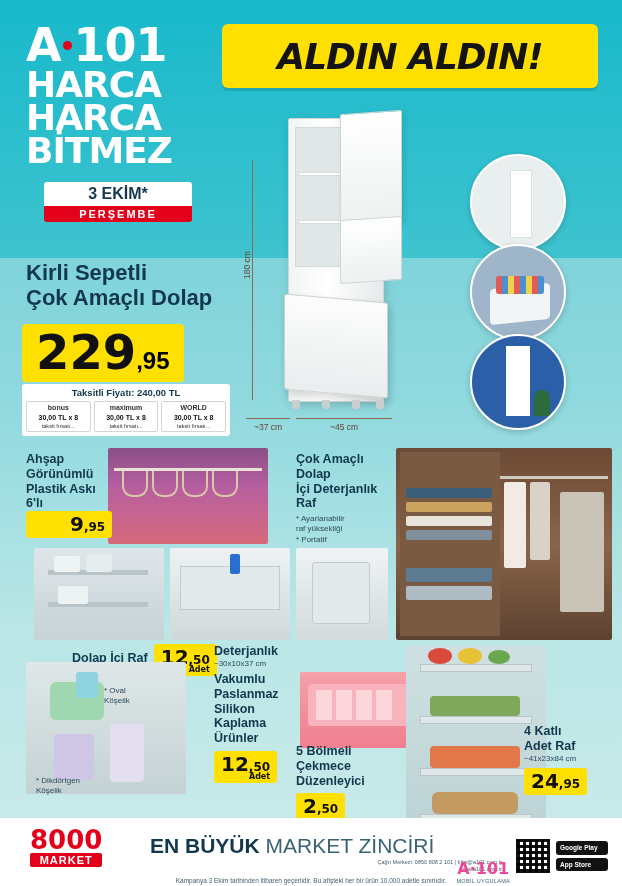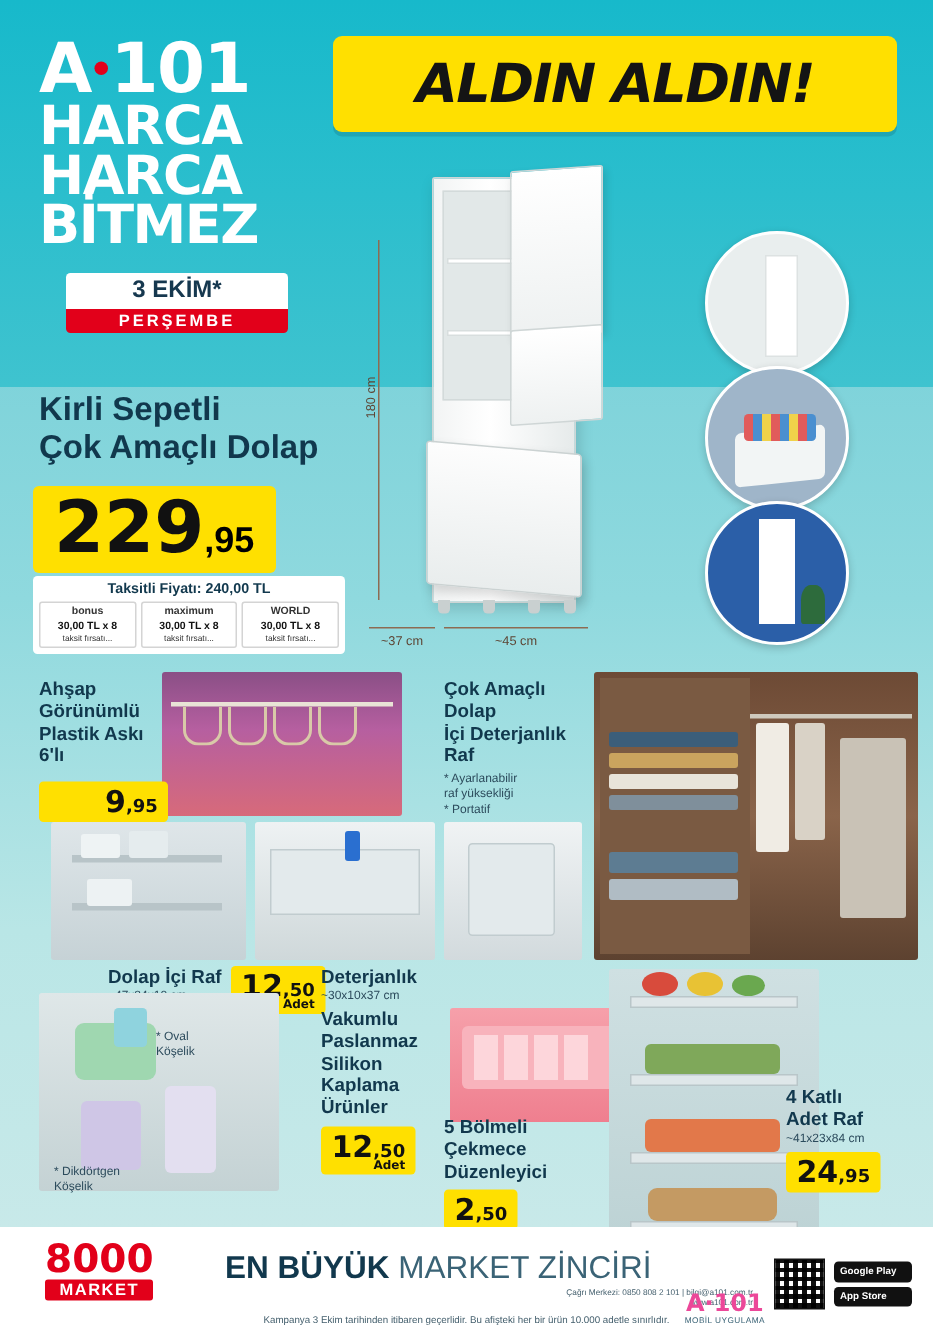--- a/index.html
+++ b/index.html
@@ -342,21 +342,21 @@
     <div class="hg" style="left:74px"></div>
     <div class="hg" style="left:104px"></div>
   </div>
   <div style="position:absolute; left:26px; top:452px; width:80px;">
     <div class="blk-title">
       <div>Ahşap</div>
       <div>Görünümlü</div>
       <div>Plastik Askı</div>
       <div>6'lı</div>
     </div>
-    <div class="sm-price" style="margin-top:10px;padding-left:44px;">
+    <div class="sm-price" style="margin-top:0;padding-left:44px;">
       <span class="big">9</span><span class="cc">,95</span>
     </div>
   </div>
 
   <div class="photo ph-wardrobe">
     <div class="panel"></div>
     <div class="rod"></div>
     <div class="cloth" style="left:108px; top:34px; width:22px; height:86px; background:#f0ece4;"></div>
     <div class="cloth" style="left:134px; top:34px; width:20px; height:78px; background:#d9d2c6;"></div>
     <div class="cloth" style="left:10px; top:40px; width:86px; height:10px; background:#3b5e7a;"></div>
@@ -390,21 +390,21 @@
     <div style="position:absolute; left:24px; top:38px; width:30px; height:18px; background:#edf2f3; border-radius:2px;"></div>
   </div>
   <div class="photo ph-dish">
     <div style="position:absolute; left:10px; top:18px; width:100px; height:44px; background:#e3eaec; border:1px solid #c1cccf;"></div>
     <div style="position:absolute; left:60px; top:6px; width:10px; height:20px; background:#2a6fd0; border-radius:2px;"></div>
   </div>
   <div class="photo ph-det">
     <div style="position:absolute; left:16px; top:14px; width:58px; height:62px; background:#e3eaec; border:1px solid #c1cccf; border-radius:3px;"></div>
   </div>
 
-  <div style="position:absolute; left:72px; top:644px; display:flex; align-items:flex-start; gap:6px;">
+  <div style="position:absolute; left:72px; top:644px; display:flex; align-items:flex-end; gap:6px;">
     <div>
       <div class="blk-title">Dolap İçi Raf</div>
       <div class="note">~47x24x10 cm</div>
     </div>
     <div class="sm-price">
       <span class="big">12</span><span class="cc">,50</span>
       <div style="font-size:8px; text-align:right; margin-top:-4px;">Adet</div>
     </div>
   </div>
 

